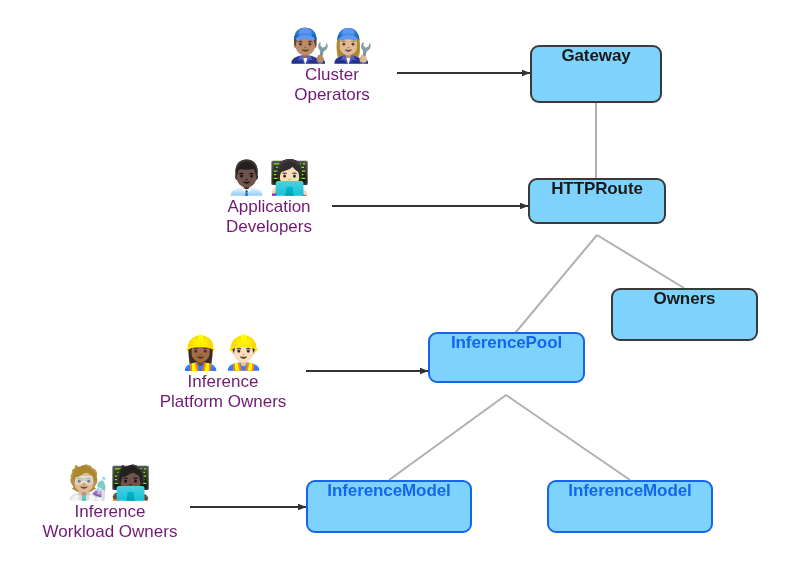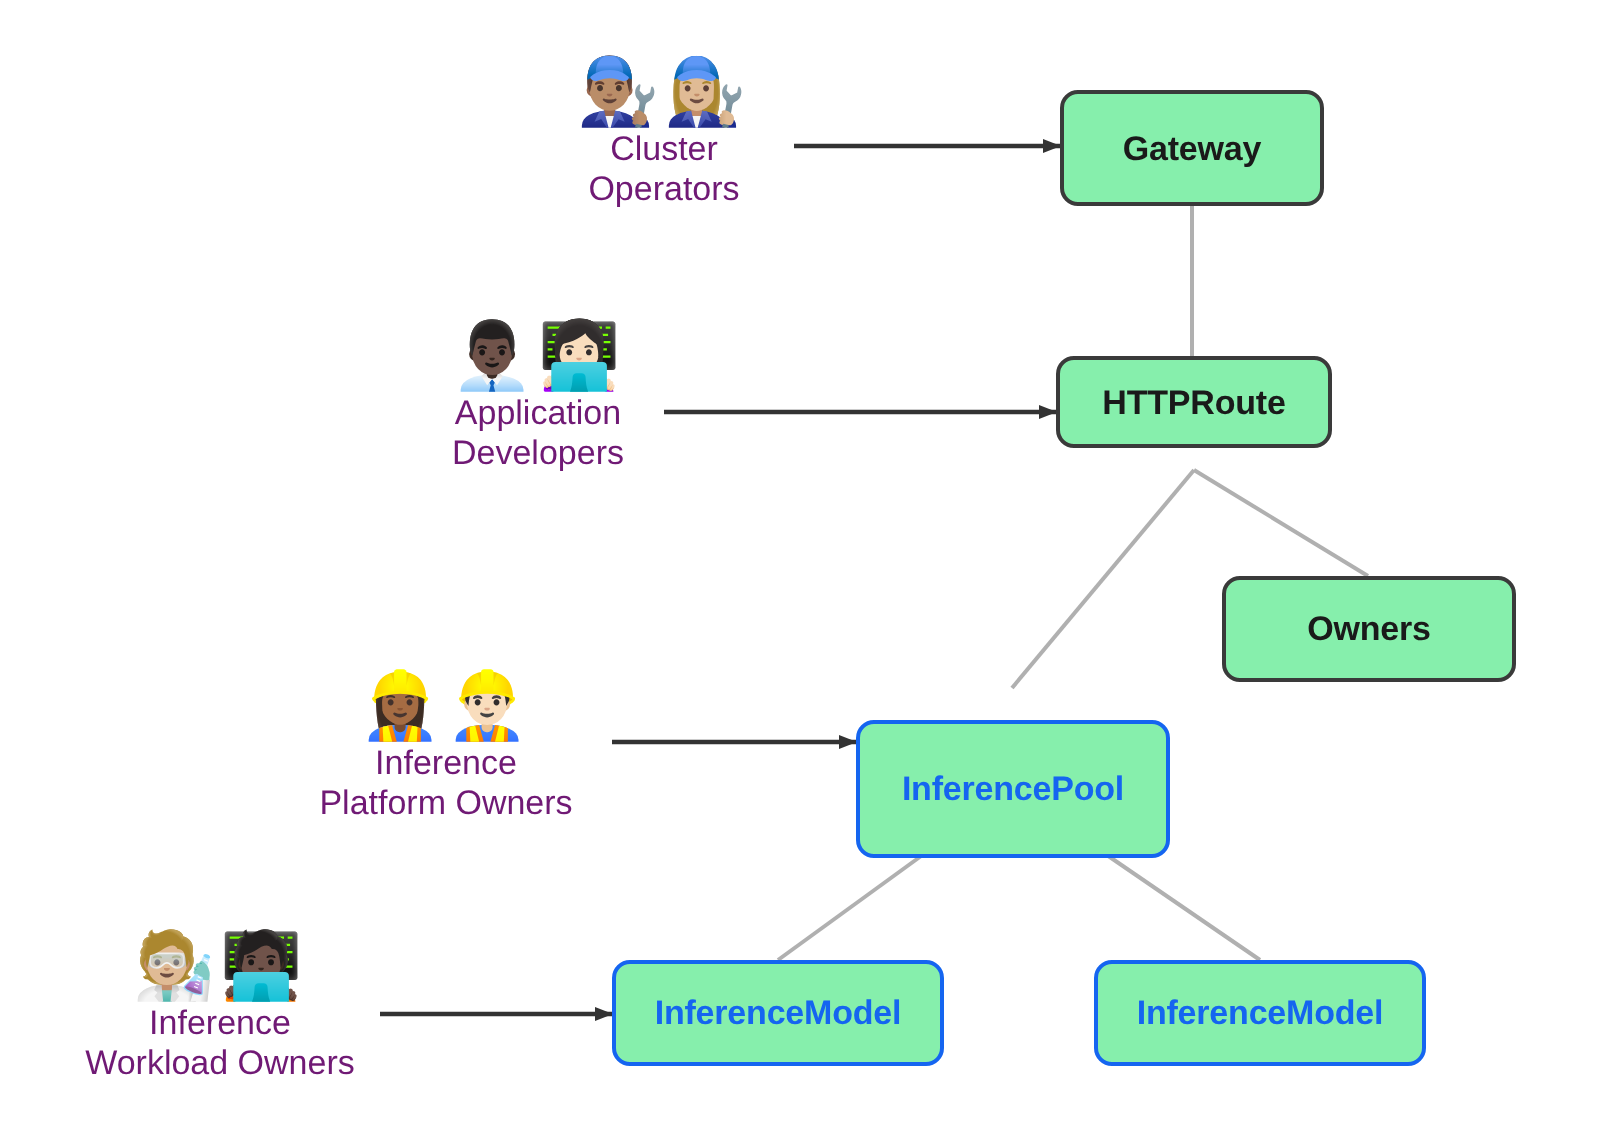--- a/index.html
+++ b/index.html
@@ -25,24 +25,24 @@
     position: absolute;
     left: 0; top: 0;
     width: 800px;
     height: 572px;
     pointer-events: none;
   }
   .node {
     position: absolute;
     box-sizing: border-box;
     display: flex;
-    align-items: center;
+    align-items: flex-start;
     justify-content: center;
     border-radius: 9px;
-    background: #86efac;
+    background: #7dd3fc;
     text-align: center;
   }
   .node-core {
     border: 2px solid #3a3a3a;
   }
   .node-core .node-label {
     color: #1a1a1a;
   }
   .node-ext {
     border: 2px solid #1565f0;
@@ -109,21 +109,21 @@
   <div id="nodes-group">
       <div class="node node-core" style="left: 530px; top: 45px; width: 132px; height: 58px;">
         <span class="node-label">Gateway</span>
       </div>
       <div class="node node-core" style="left: 528px; top: 178px; width: 138px; height: 46px;">
         <span class="node-label">HTTPRoute</span>
       </div>
       <div class="node node-core" style="left: 611px; top: 288px; width: 147px; height: 53px;">
         <span class="node-label">Owners</span>
       </div>
-      <div class="node node-ext" style="left: 428px; top: 360px; width: 157px; height: 69px;">
+      <div class="node node-ext" style="left: 428px; top: 332px; width: 157px; height: 51px;">
         <span class="node-label">InferencePool</span>
       </div>
       <div class="node node-ext" style="left: 306px; top: 480px; width: 166px; height: 53px;">
         <span class="node-label">InferenceModel</span>
       </div>
       <div class="node node-ext" style="left: 547px; top: 480px; width: 166px; height: 53px;">
         <span class="node-label">InferenceModel</span>
       </div>
     </div>
   <div id="actors-group">

